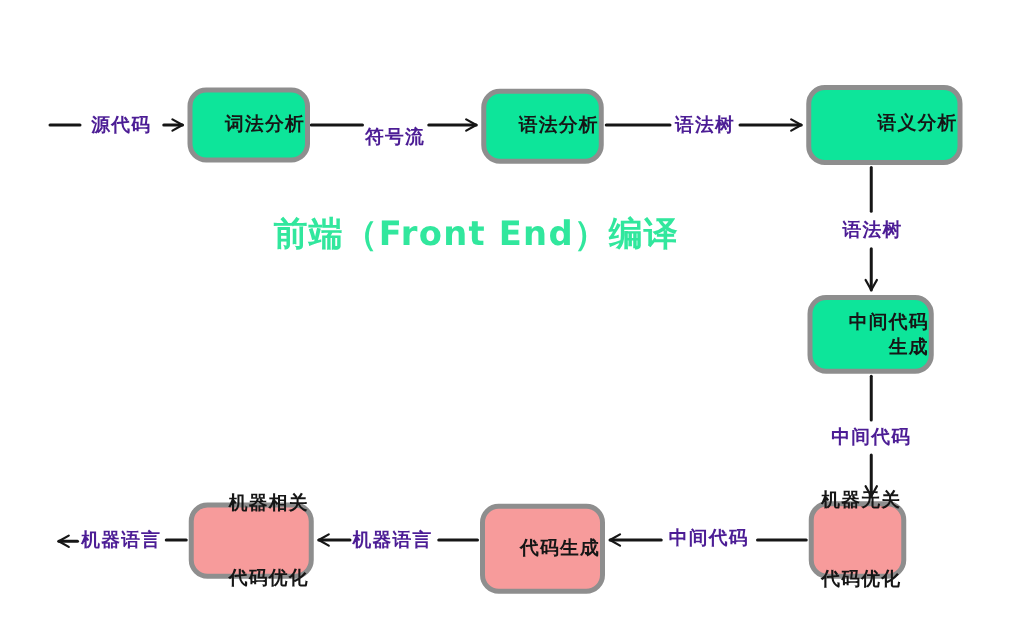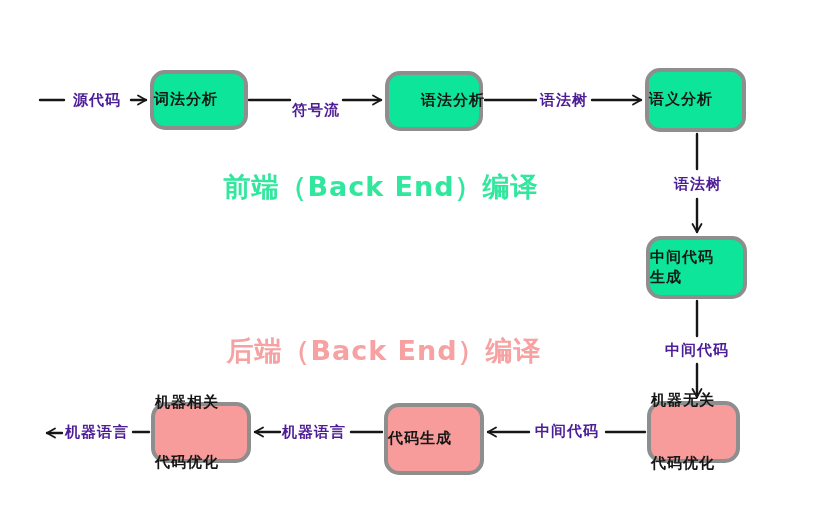--- a/index.html
+++ b/index.html
@@ -27,21 +27,21 @@
     stroke: var(--line, #161616);
     stroke-width: 1.8;
     fill: none;
     stroke-linecap: round;
     stroke-linejoin: round;
   }
   .node {
     position: absolute;
     display: flex;
     flex-direction: column;
-    align-items: flex-start;
+    align-items: flex-end;
     justify-content: center;
     box-sizing: border-box;
     border: 4px solid var(--node-border, #8e8e8e);
     border-radius: 15px;
     color: #161616;
     font-size: 15px;
     font-weight: 700;
     line-height: 1.3;
     text-align: center;
     letter-spacing: 1px;
@@ -100,45 +100,44 @@
     <path class="wire" d="M149,432 L133,432"></path>
     <path class="wire" d="M62,433 L47,433" marker-end="url(#arr)"></path>
   </svg>
 
   <div class="node green" style="left:150px; top:70px; width:98px; height:60px;">
     <span>词法分析</span>
   </div>
   <div class="node green" style="left:385px; top:71px; width:98px; height:60px;padding-left:32px;">
     <span>语法分析</span>
   </div>
-  <div class="node green" style="left:645px; top:68px; width:101px; height:64px;font-family:Liberation Serif, serif;">
+  <div class="node green" style="left:645px; top:68px; width:125px; height:64px;font-family:Liberation Serif, serif;">
     <span>语义分析</span>
   </div>
   <div class="node green" style="left:646px; top:236px; width:101px; height:63px;">
     <span>中间代码</span>
     <span>生成</span>
   </div>
 
-  <div class="node pink" style="left:647px; top:401px; width:93px; height:62px;gap:44px;">
+  <div class="node pink" style="left:647px; top:401px; width:78px; height:62px;gap:44px;">
     <span>机器无关</span>
     <span>代码优化</span>
   </div>
   <div class="node pink" style="left:384px; top:403px; width:100px; height:72px;">
     <span>代码生成</span>
   </div>
   <div class="node pink" style="left:151px; top:402px; width:100px; height:61px;gap:40px;">
     <span>机器相关</span>
     <span>代码优化</span>
   </div>
 
   <div class="edge-label" style="left:97px; top:100px;">源代码</div>
   <div class="edge-label" style="left:316px; top:110px;">符号流</div>
   <div class="edge-label" style="left:564px; top:100px;">语法树</div>
   <div class="edge-label" style="left:698px; top:184px;">语法树</div>
   <div class="edge-label" style="left:697px; top:350px;">中间代码</div>
   <div class="edge-label" style="left:567px; top:431px;">中间代码</div>
   <div class="edge-label" style="left:314px; top:432px;">机器语言</div>
   <div class="edge-label" style="left:97px; top:432px;">机器语言</div>
 
-  <div class="section-title front" style="left:381px; top:187px;">前端（Back End）编译</div>
-  <div class="section-title back" style="left:384px; top:351px;">后端（Back End）编译</div>
+  <div class="section-title front" style="left:381px; top:187px;">前端（Front End）编译</div>
 
 </div>
 
 </body></html>

